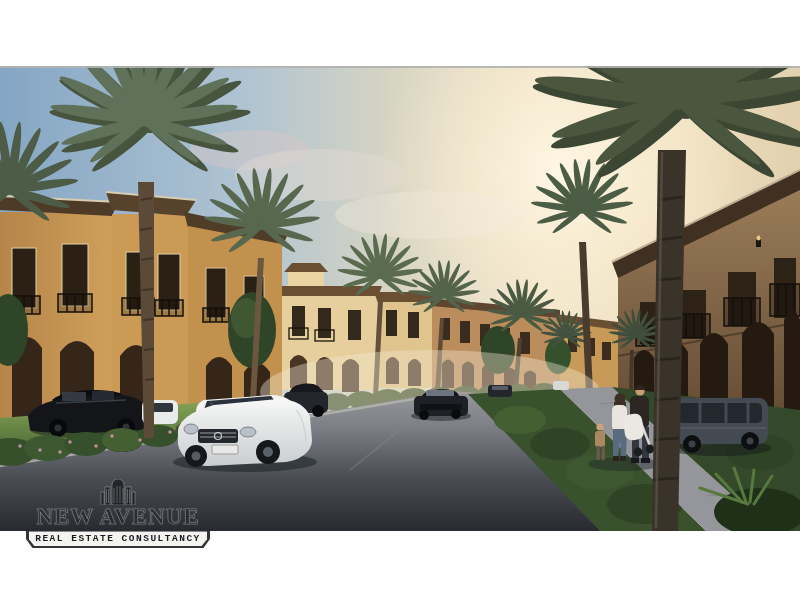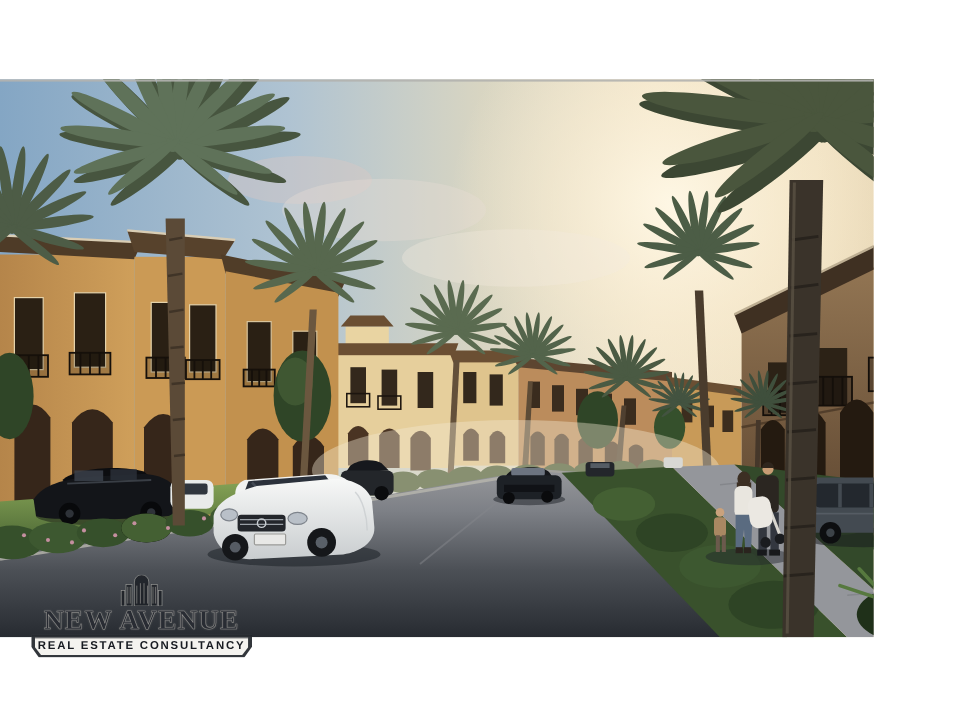--- a/index.html
+++ b/index.html
@@ -1,27 +1,27 @@
 <!DOCTYPE html>
 <html><head>
 <meta charset="utf-8">
 <style>
   html,body{margin:0;padding:0;background:#ffffff;font-family:"Liberation Sans",sans-serif;}
-  .stage{position:relative;width:728px;height:600px;background:#ffffff;overflow:hidden;}
+  .stage{position:relative;width:800px;height:600px;background:#ffffff;overflow:hidden;}
   .photo{position:absolute;left:0;top:66px;width:800px;height:465px;display:block;}
   
   .watermark{position:absolute;left:26px;top:479px;width:184px;display:flex;flex-direction:column;align-items:center;z-index:5;pointer-events:none;}
   .wm-icon{height:26px;width:36px;opacity:.92;}
   .wm-brand{font-family:"Liberation Serif",serif;font-weight:700;font-size:23px;line-height:21px;letter-spacing:1px;
             color:rgba(28,32,40,.82);-webkit-text-stroke:.5px rgba(228,224,212,.45);
             text-shadow:0 0 2px rgba(242,238,228,.3);white-space:nowrap;margin-top:1px;}
   .wm-ribbon{margin-top:2px;width:184px;height:19px;box-sizing:border-box;padding:2px 3px;
              background:rgba(22,26,32,.88);
              clip-path:polygon(0 0,100% 0,100% 52%,96.5% 100%,3.5% 100%,0 52%);
-             filter:drop-shadow(0 0 1px rgba(255,255,255,.85));}
+             filter:drop-shadow(0 0 1px rgba(255,255,255,.85));font-family:Liberation Mono, monospace;}
   .wm-ribbon-inner{width:100%;height:100%;background:#f4f3ef;display:flex;align-items:center;justify-content:center;
              clip-path:polygon(0 0,100% 0,100% 55%,97% 100%,3% 100%,0 55%);
              box-shadow:inset 0 2px 0 -1px rgba(20,24,30,.5);}
   .wm-tagline{font-size:9.5px;font-weight:700;letter-spacing:1.5px;color:#171b21;white-space:nowrap;}
 </style>
 </head>
 <body>
 
 <div class="stage">
 

